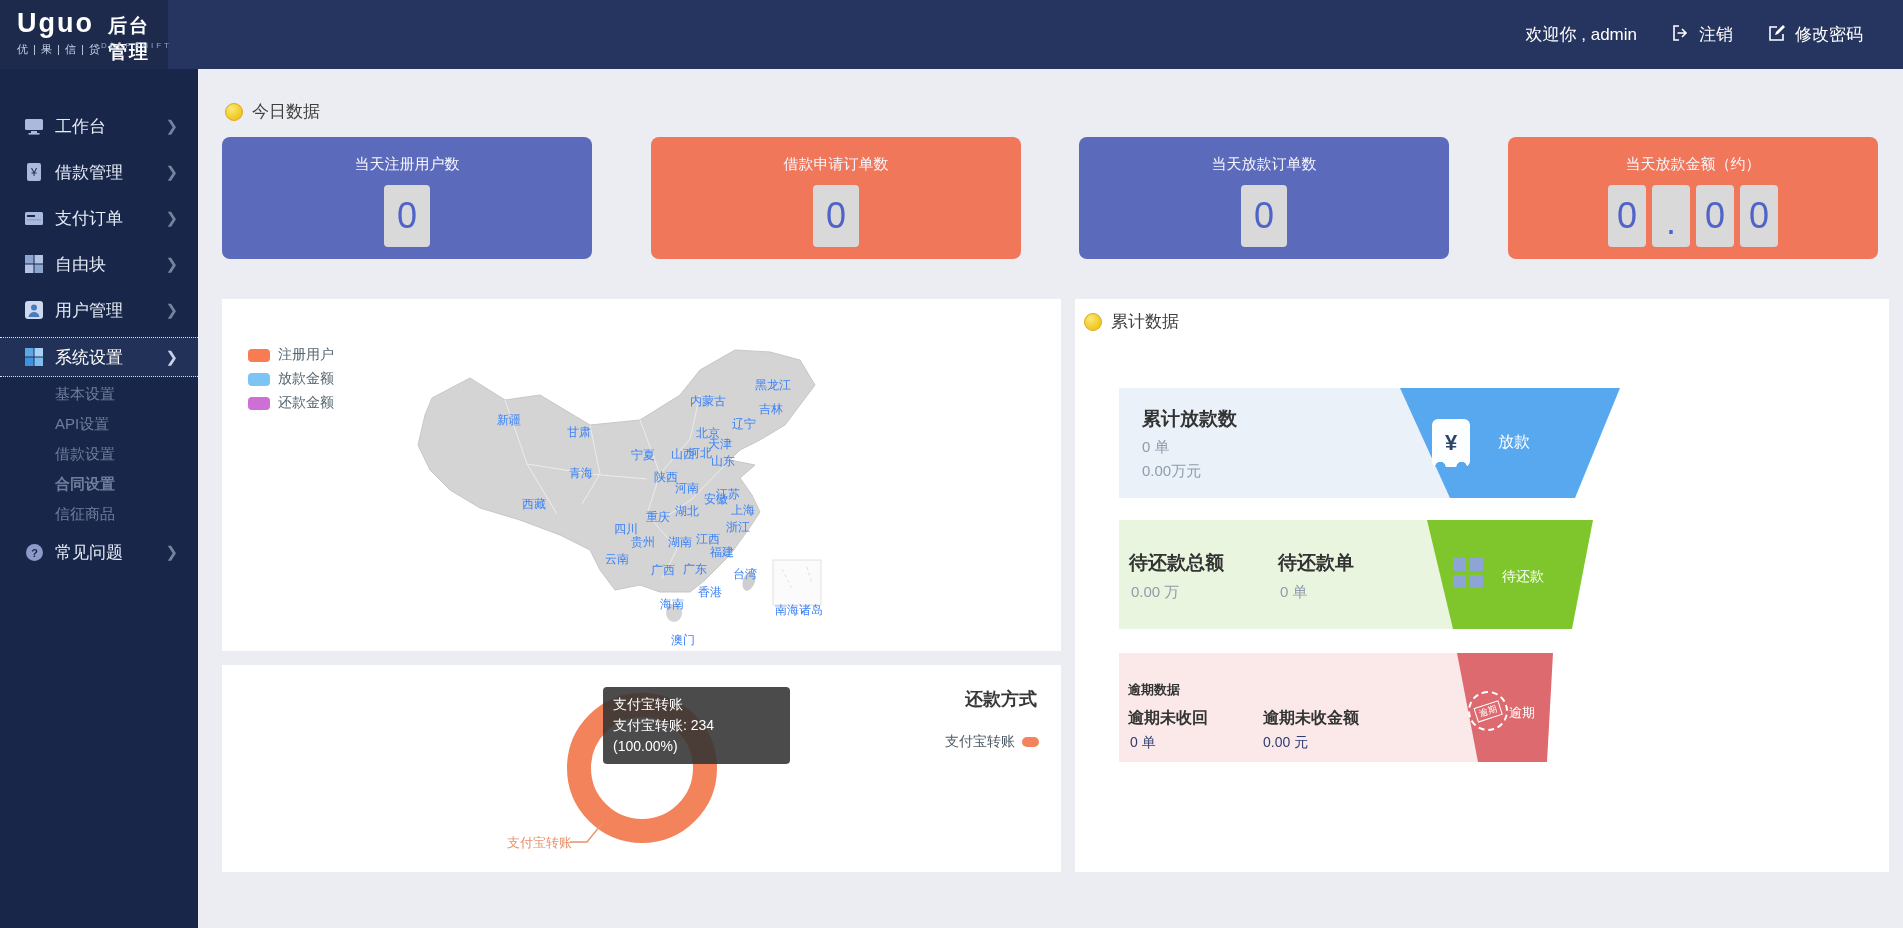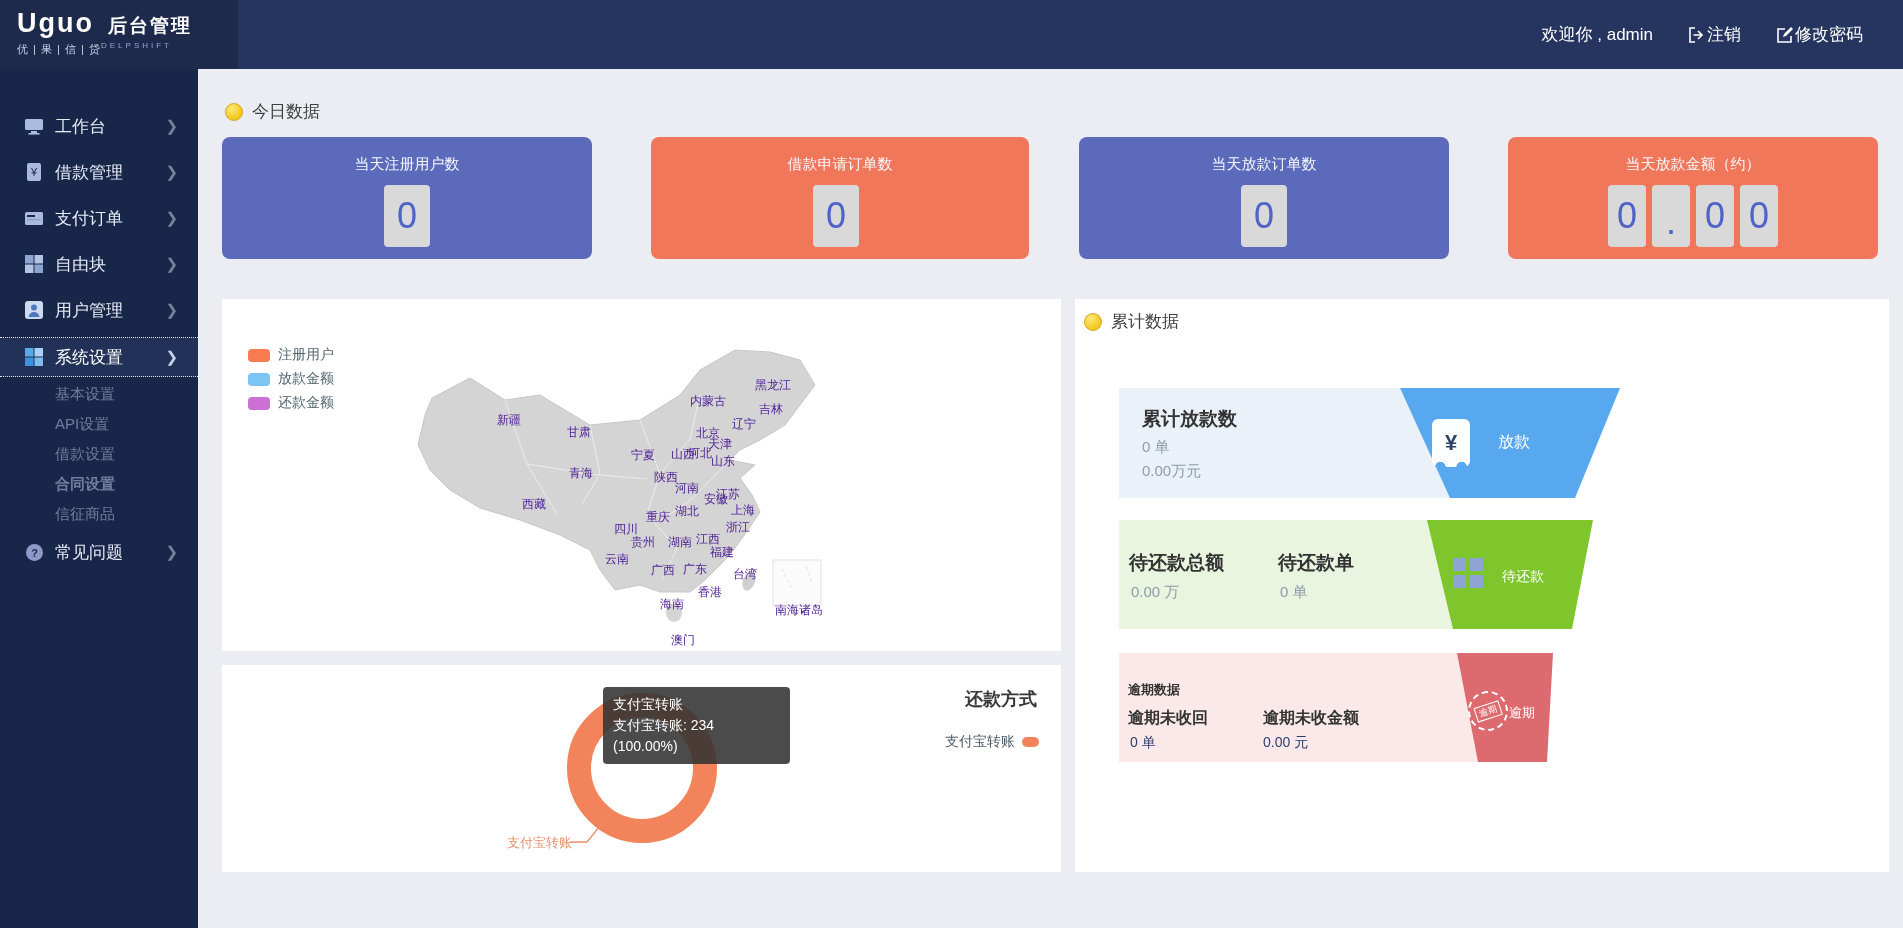--- a/index.html
+++ b/index.html
@@ -2,28 +2,28 @@
 <html><head>
 <meta charset="utf-8">
 <style>
   html,body{margin:0;padding:0;}
   body{width:1903px;height:928px;position:relative;background:#ecedf3;
        font-family:"Liberation Sans","DejaVu Sans",sans-serif;overflow:hidden;}
   .abs{position:absolute;}
 
   
   .topbar{left:0;top:0;width:1903px;height:69px;background:#26355f;}
-  .logo-block{left:0;top:0;width:238px;height:69px;background:#1d2a4c;}
+  .logo-block{left:0;top:0;width:168px;height:69px;background:#1d2a4c;}
   .logo-main{left:17px;top:8px;color:#fff;font-size:27px;font-weight:bold;letter-spacing:2px;}
   .logo-tagline{left:17px;top:42px;color:#c9d2e8;font-size:11px;letter-spacing:1px;}
   .logo-title{left:108px;top:13px;color:#fff;font-size:19px;font-weight:bold;letter-spacing:2px;}
   .logo-sub{left:101px;top:41px;color:#93a5cf;font-size:8px;letter-spacing:3px;}
   .top-right{right:40px;top:0;height:69px;display:flex;align-items:center;gap:34px;color:#fff;}
   .welcome{font-size:17px;}
-  .top-btn{display:flex;align-items:center;font-size:17px;cursor:pointer;}
+  .top-btn{display:flex;align-items:flex-start;gap:8px;font-size:17px;cursor:pointer;}
   .top-btn svg{display:block;}
 
   
   .sidebar{left:0;top:69px;width:198px;height:859px;background:#182749;}
   .nav-item{left:0;width:198px;height:44px;display:flex;align-items:center;cursor:pointer;}
   .nav-icon{position:absolute;left:24px;width:20px;height:20px;}
   .nav-label{position:absolute;left:55px;color:#e6ebf6;font-size:17px;}
   .nav-chev{position:absolute;right:20px;color:#76839f;font-size:15px;}
   .nav-active{background:#213157;border-top:1px dotted rgba(255,255,255,.85);
               border-bottom:1px dotted rgba(255,255,255,.85);}
@@ -52,21 +52,21 @@
   .panel{background:#fff;}
   .map-panel{left:222px;top:299px;width:839px;height:352px;}
   .donut-panel{left:222px;top:665px;width:839px;height:207px;}
   .right-panel{left:1075px;top:299px;width:814px;height:573px;}
 
   
   .chart-title{font-weight:bold;color:#383838;font-size:19px;}
   .legend-item{position:relative;display:flex;align-items:center;gap:8px;height:24px;}
   .legend-marker{width:22px;height:13px;border-radius:4px;}
   .legend-label{color:#53646f;font-size:14px;}
-  .prov{position:absolute;transform:translate(-50%,-50%);color:#4c1d95;font-size:12px;white-space:nowrap;}
+  .prov{position:absolute;transform:translate(-50%,-50%);color:#3b82f6;font-size:12px;white-space:nowrap;}
 
   
   .tooltip{left:381px;top:22px;width:187px;background:rgba(50,50,50,.88);border-radius:4px;
            color:#fff;font-size:14px;line-height:21px;padding:7px 10px;box-sizing:border-box;z-index:5;}
   .donut-callout{color:#e8916b;font-size:13px;}
   .donut-legend{display:flex;align-items:center;gap:7px;}
   .donut-legend .legend-label{font-size:14px;color:#4d5b66;}
   .pill{width:17px;height:10px;border-radius:5px;background:#f2835b;}
 
   
@@ -225,21 +225,21 @@
 
 <div class="abs section-label" style="left:225px;top:100px;">
   <span class="coin"></span>
   <span>今日数据</span>
 </div>
 
 <div class="abs card card-purple" style="left:222px;">
   <div class="card-title">当天注册用户数</div>
   <div class="digit" style="left:162px;">0</div>
 </div>
-<div class="abs card card-coral" style="left:651px;padding-left:8px;">
+<div class="abs card card-coral" style="left:651px;">
   <div class="card-title">借款申请订单数</div>
   <div class="digit" style="left:162px;">0</div>
 </div>
 <div class="abs card card-purple" style="left:1079px;">
   <div class="card-title">当天放款订单数</div>
   <div class="digit" style="left:162px;">0</div>
 </div>
 <div class="abs card card-coral" style="left:1508px;">
   <div class="card-title">当天放款金额（约）</div>
   <div class="digit digit-sm" style="left:100px;">0</div>

